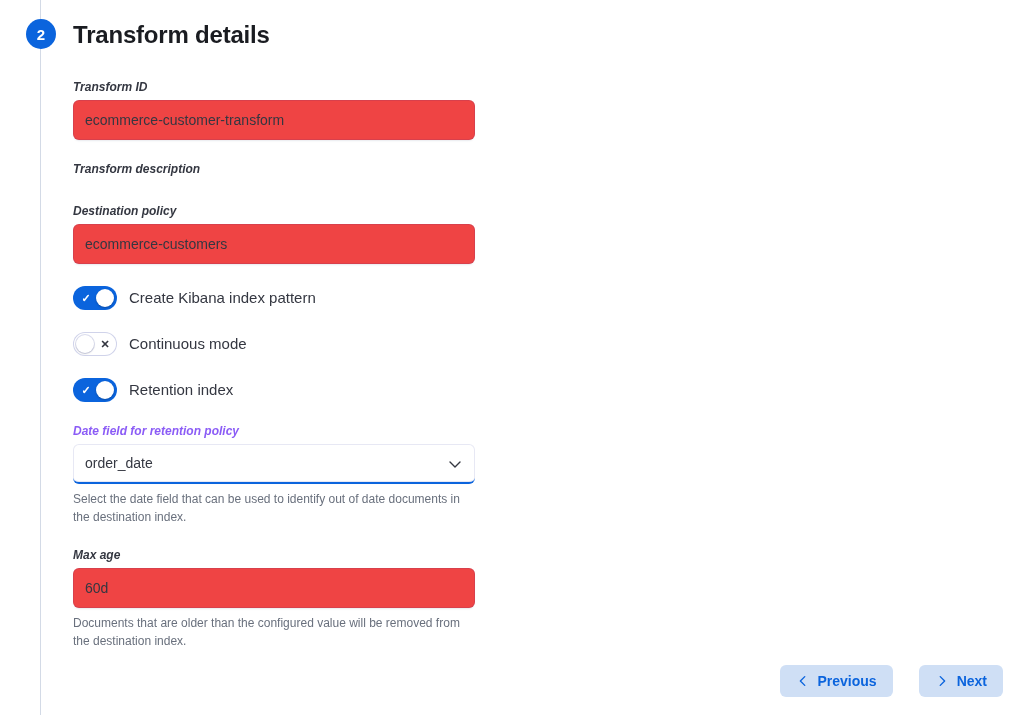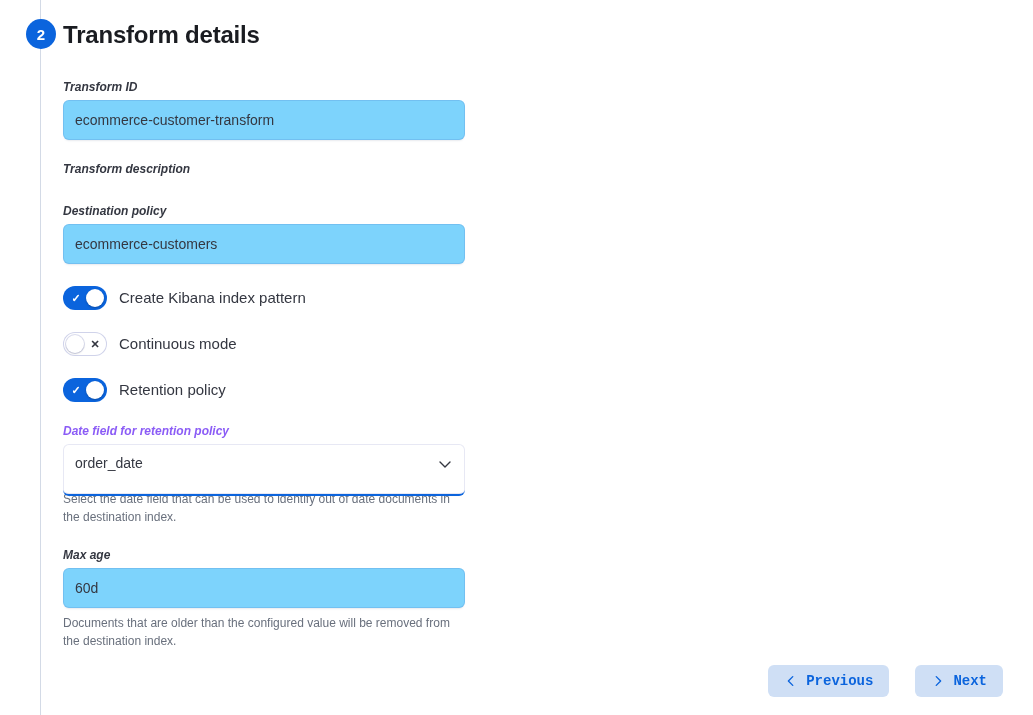--- a/index.html
+++ b/index.html
@@ -48,21 +48,21 @@
     color: #ffffff;
     font-size: 15px;
     font-weight: bold;
     display: flex;
     align-items: center;
     justify-content: center;
     box-sizing: border-box;
   }
   .content {
     position: absolute;
-    left: 63px;
+    left: 73px;
     top: 0;
     width: 930px;
   }
   .page-title {
     margin: 0;
     padding-top: 19px;
     font-size: 24px;
     line-height: 32px;
     font-weight: bold;
     color: #1a1c21;
@@ -86,21 +86,21 @@
   }
   .field-label.accent {
     color: #8b5cf6;
   }
   .text-input {
     box-sizing: border-box;
     width: 402px;
     height: 40px;
     border: none;
     border-radius: 6px;
-    background: #7dd3fc;
+    background: #ef4444;
     box-shadow: 0 0 0 1px rgba(19,34,149,0.1) inset, 0 1px 1px -1px rgba(152,162,179,0.2), 0 2px 2px -1px rgba(152,162,179,0.2);
     padding: 0 12px;
     font-size: 14px;
     color: #343741;
     font-family: "Liberation Sans", sans-serif;
     outline: none;
   }
   .text-input::placeholder {
     color: #8d8f96;
   }
@@ -161,21 +161,21 @@
 
   
   .select-wrap {
     position: relative;
     width: 402px;
     height: 40px;
   }
   .select-box {
     box-sizing: border-box;
     width: 402px;
-    height: 52px;
+    height: 40px;
     border: none;
     border-radius: 6px;
     background: #ffffff;
     box-shadow: 0 0 0 1px rgba(19,34,149,0.1) inset, 0 1px 1px -1px rgba(152,162,179,0.2);
     border-bottom: 2px solid #0b64dd;
     padding: 0 34px 0 12px;
     font-size: 14px;
     line-height: 38px;
     color: #343741;
   }
@@ -207,21 +207,20 @@
     justify-content: center;
     height: 32px;
     border-radius: 6px;
     background: #cfdff5;
     color: #0b64dd;
     font-size: 14px;
     font-weight: bold;
     padding: 0 16px;
     cursor: pointer;
     user-select: none;
-    font-family: Liberation Mono, monospace;
   }
   .btn + .btn { margin-left: 26px; }
   .btn .ic { display: flex; align-items: center; }
   .btn.prev .ic { margin-right: 8px; }
   .btn.next .ic { margin-right: 8px; }
   .right-pane {
     position: absolute;
     left: 505px;
     top: 0;
     width: 528px;
@@ -278,21 +277,21 @@
           <span class="mark">✕</span>
         </div>
         <span class="switch-label">Continuous mode</span>
       </div>
 
       <div class="switch-row">
         <div class="switch on">
           <span class="mark">✓</span>
           <span class="knob"></span>
         </div>
-        <span class="switch-label">Retention policy</span>
+        <span class="switch-label">Retention index</span>
       </div>
 
       <div class="spacer-20"></div>
 
       <div class="field">
         <label class="field-label accent">Date field for retention policy</label>
         <div class="select-wrap">
           <div class="select-box">order_date</div>
           <span class="select-caret">
             <svg width="16" height="16" viewBox="0 0 16 16" aria-hidden="true">

